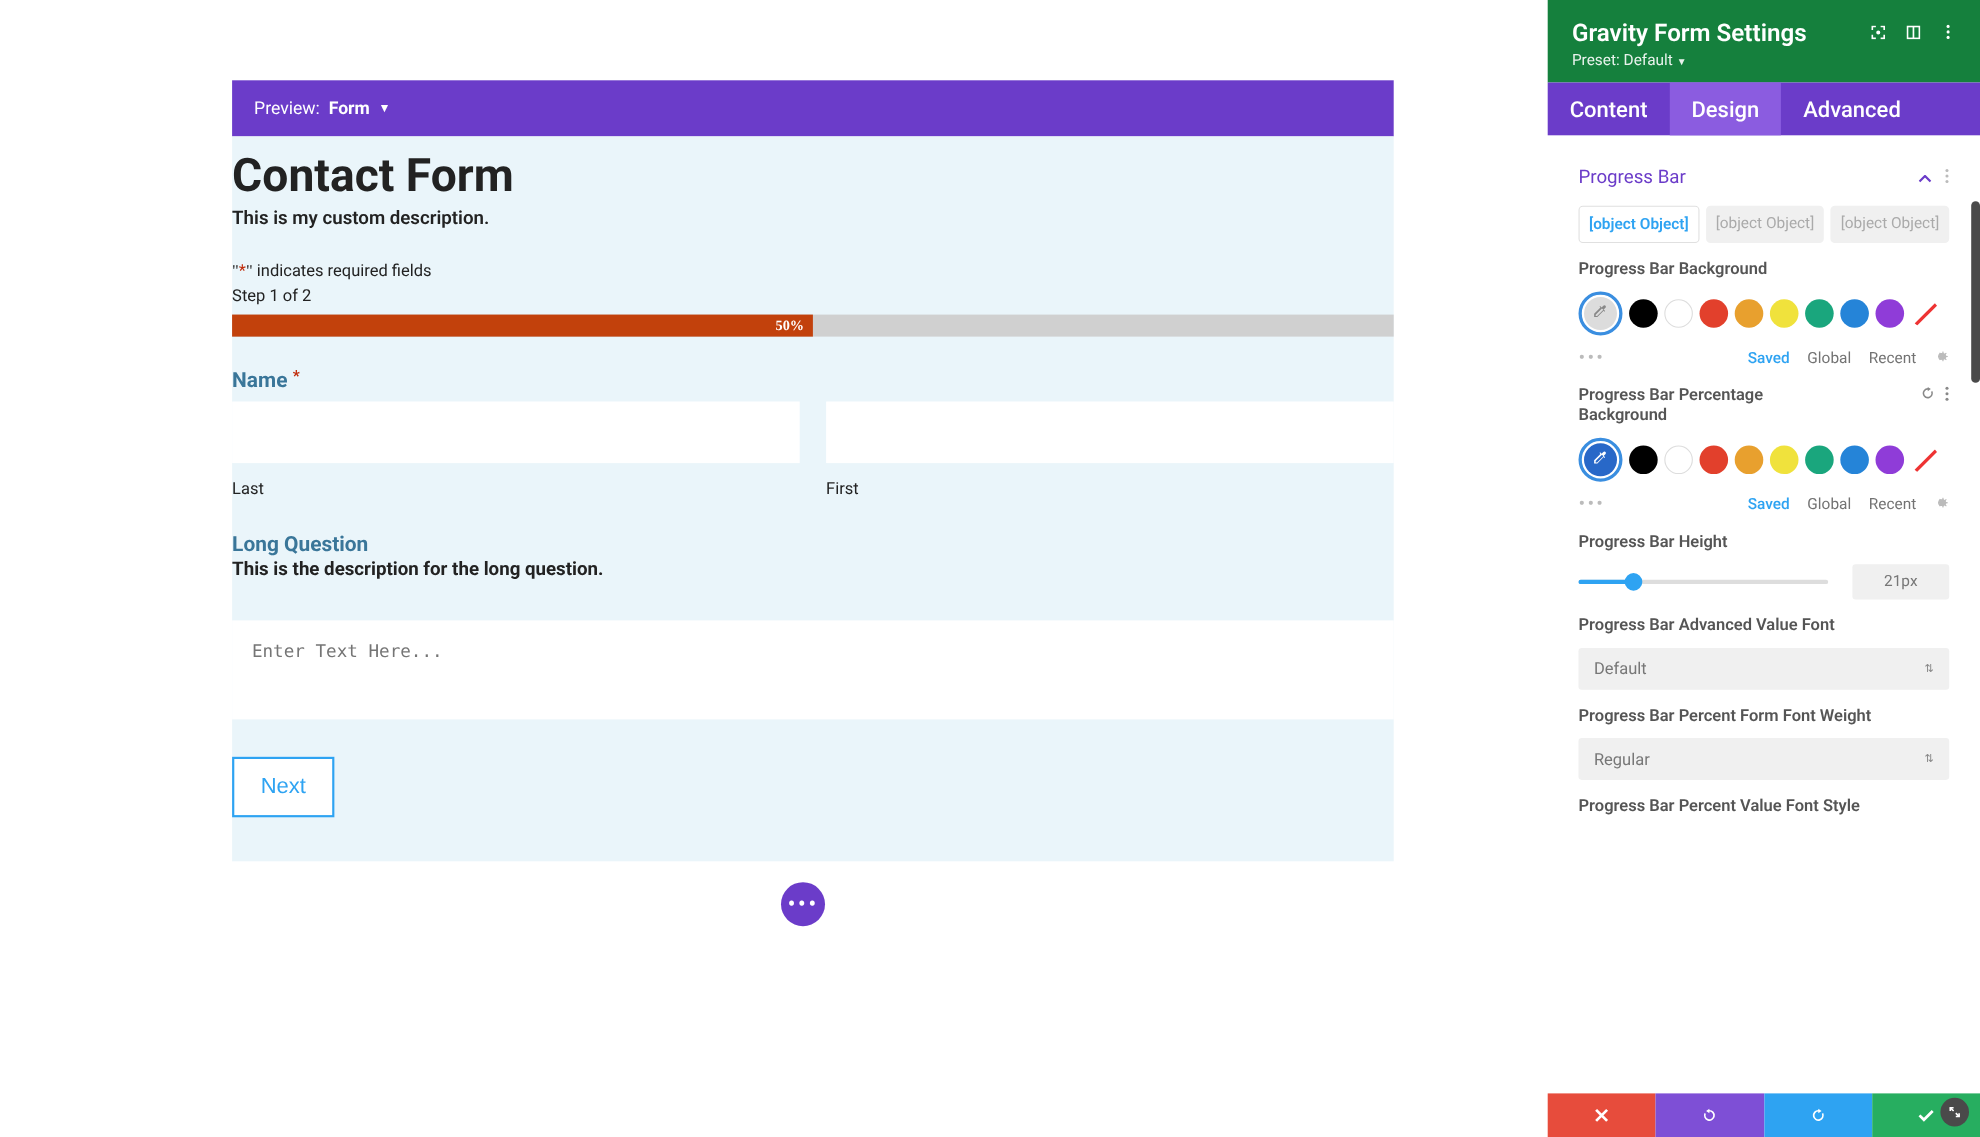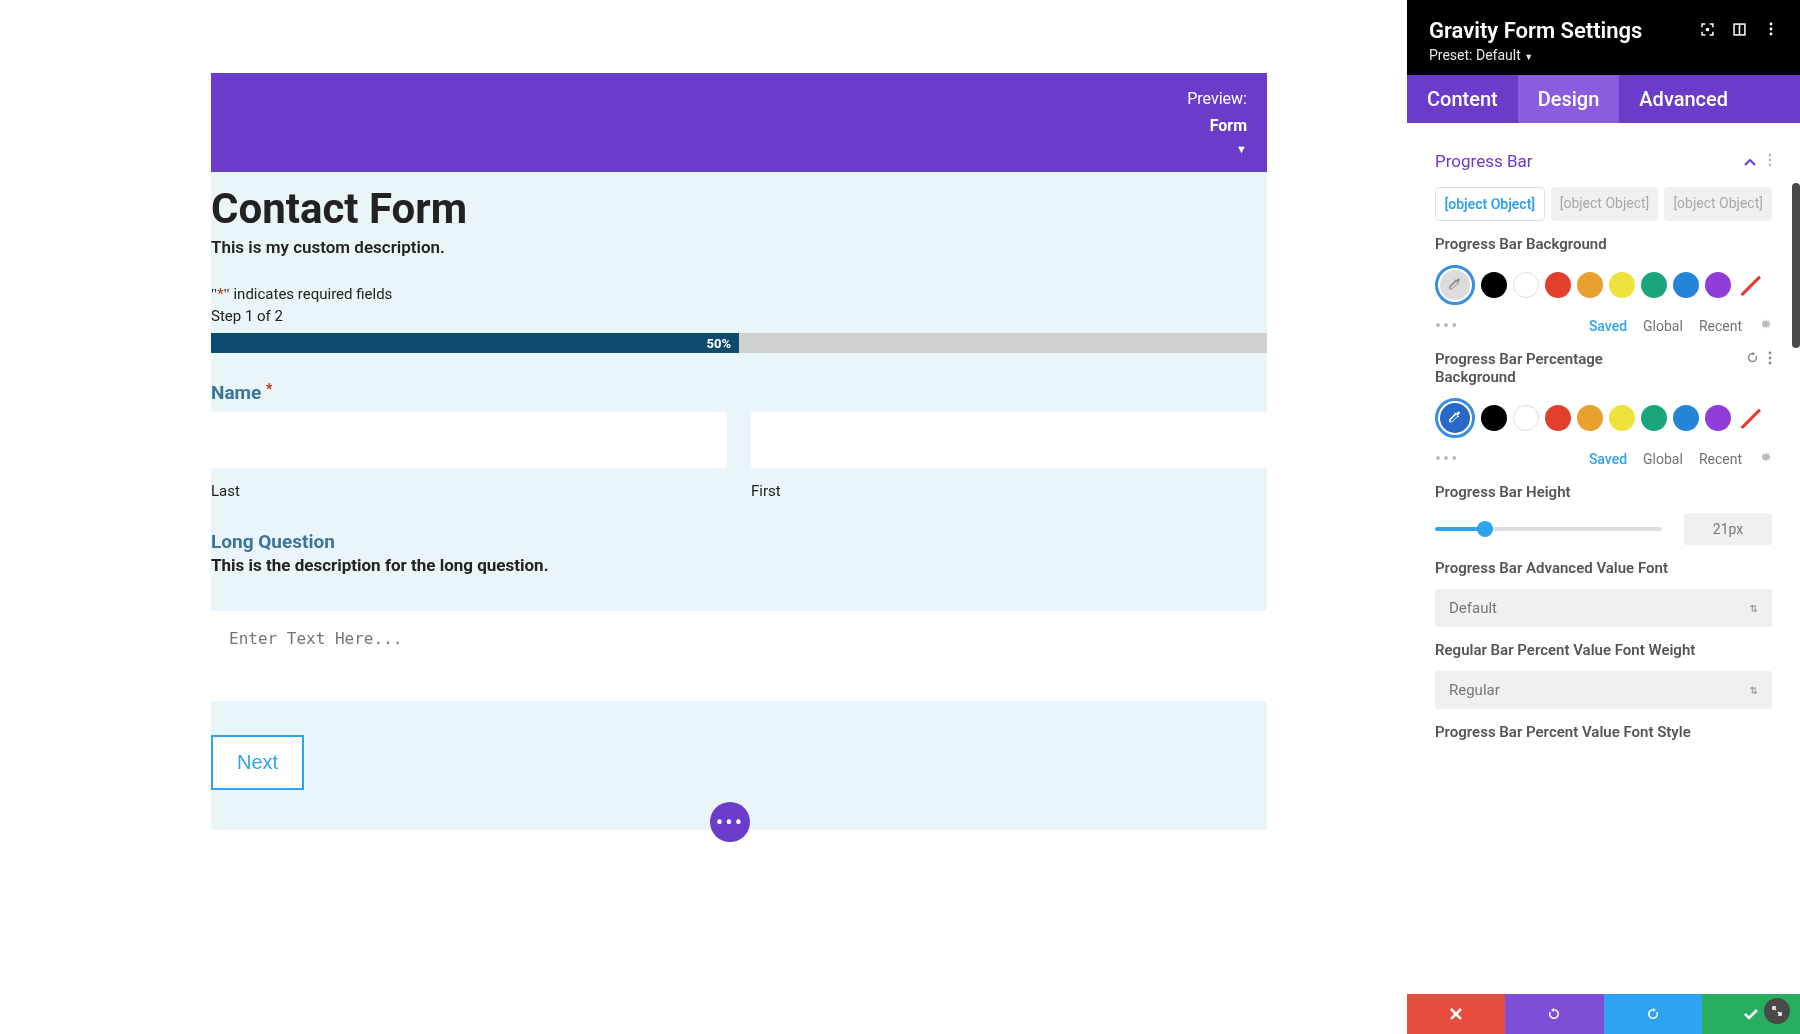--- a/index.html
+++ b/index.html
@@ -21,23 +21,22 @@
     .preview-section {
       flex: 1;
       padding: 73px 140px 0 211px;
     }
     
     .preview-banner {
       background: #6b3cc9;
       color: #fff;
       padding: 16px 20px;
       display: flex;
-      align-items: flex-end;
+      align-items: center;
       gap: 8px;
-      flex-direction: column;
     }
     
     .preview-label {
       font-size: 16px;
       font-weight: 400;
     }
     
     .preview-form-label {
       font-weight: 700;
       font-size: 16px;
@@ -89,23 +88,24 @@
     
     .progress-bar-container {
       height: 20px;
       background: #d0d0d0;
       position: relative;
       margin-bottom: 28px;
     }
     
     .progress-bar-fill {
       height: 100%;
-      background: #0c4a6e;
+      background: #c2410c;
       width: 50%;
       position: relative;
+      font-family: Liberation Serif, serif;
     }
     
     .progress-percent {
       position: absolute;
       right: 8px;
       top: 50%;
       transform: translateY(-50%);
       color: #fff;
       font-size: 13px;
       font-weight: 700;
@@ -189,21 +189,21 @@
     
     .sidebar {
       width: 393px;
       background: #fff;
       display: flex;
       flex-direction: column;
       position: relative;
     }
     
     .sidebar-header {
-      background: #000000;
+      background: #15803d;
       color: #fff;
       padding: 18px 22px 12px 22px;
     }
     
     .sidebar-title-row {
       display: flex;
       justify-content: space-between;
       align-items: flex-start;
     }
     
@@ -772,21 +772,21 @@
 
       <div class="setting-group">
         <div class="setting-label">Progress Bar Advanced Value Font</div>
         <div class="select-field">
           <span>Default</span>
           <span class="select-arrow">⇅</span>
         </div>
       </div>
 
       <div class="setting-group">
-        <div class="setting-label">Regular Bar Percent Value Font Weight</div>
+        <div class="setting-label">Progress Bar Percent Form Font Weight</div>
         <div class="select-field">
           <span>Regular</span>
           <span class="select-arrow">⇅</span>
         </div>
       </div>
 
       <div class="setting-group">
         <div class="setting-label">Progress Bar Percent Value Font Style</div>
       </div>
     </div>

